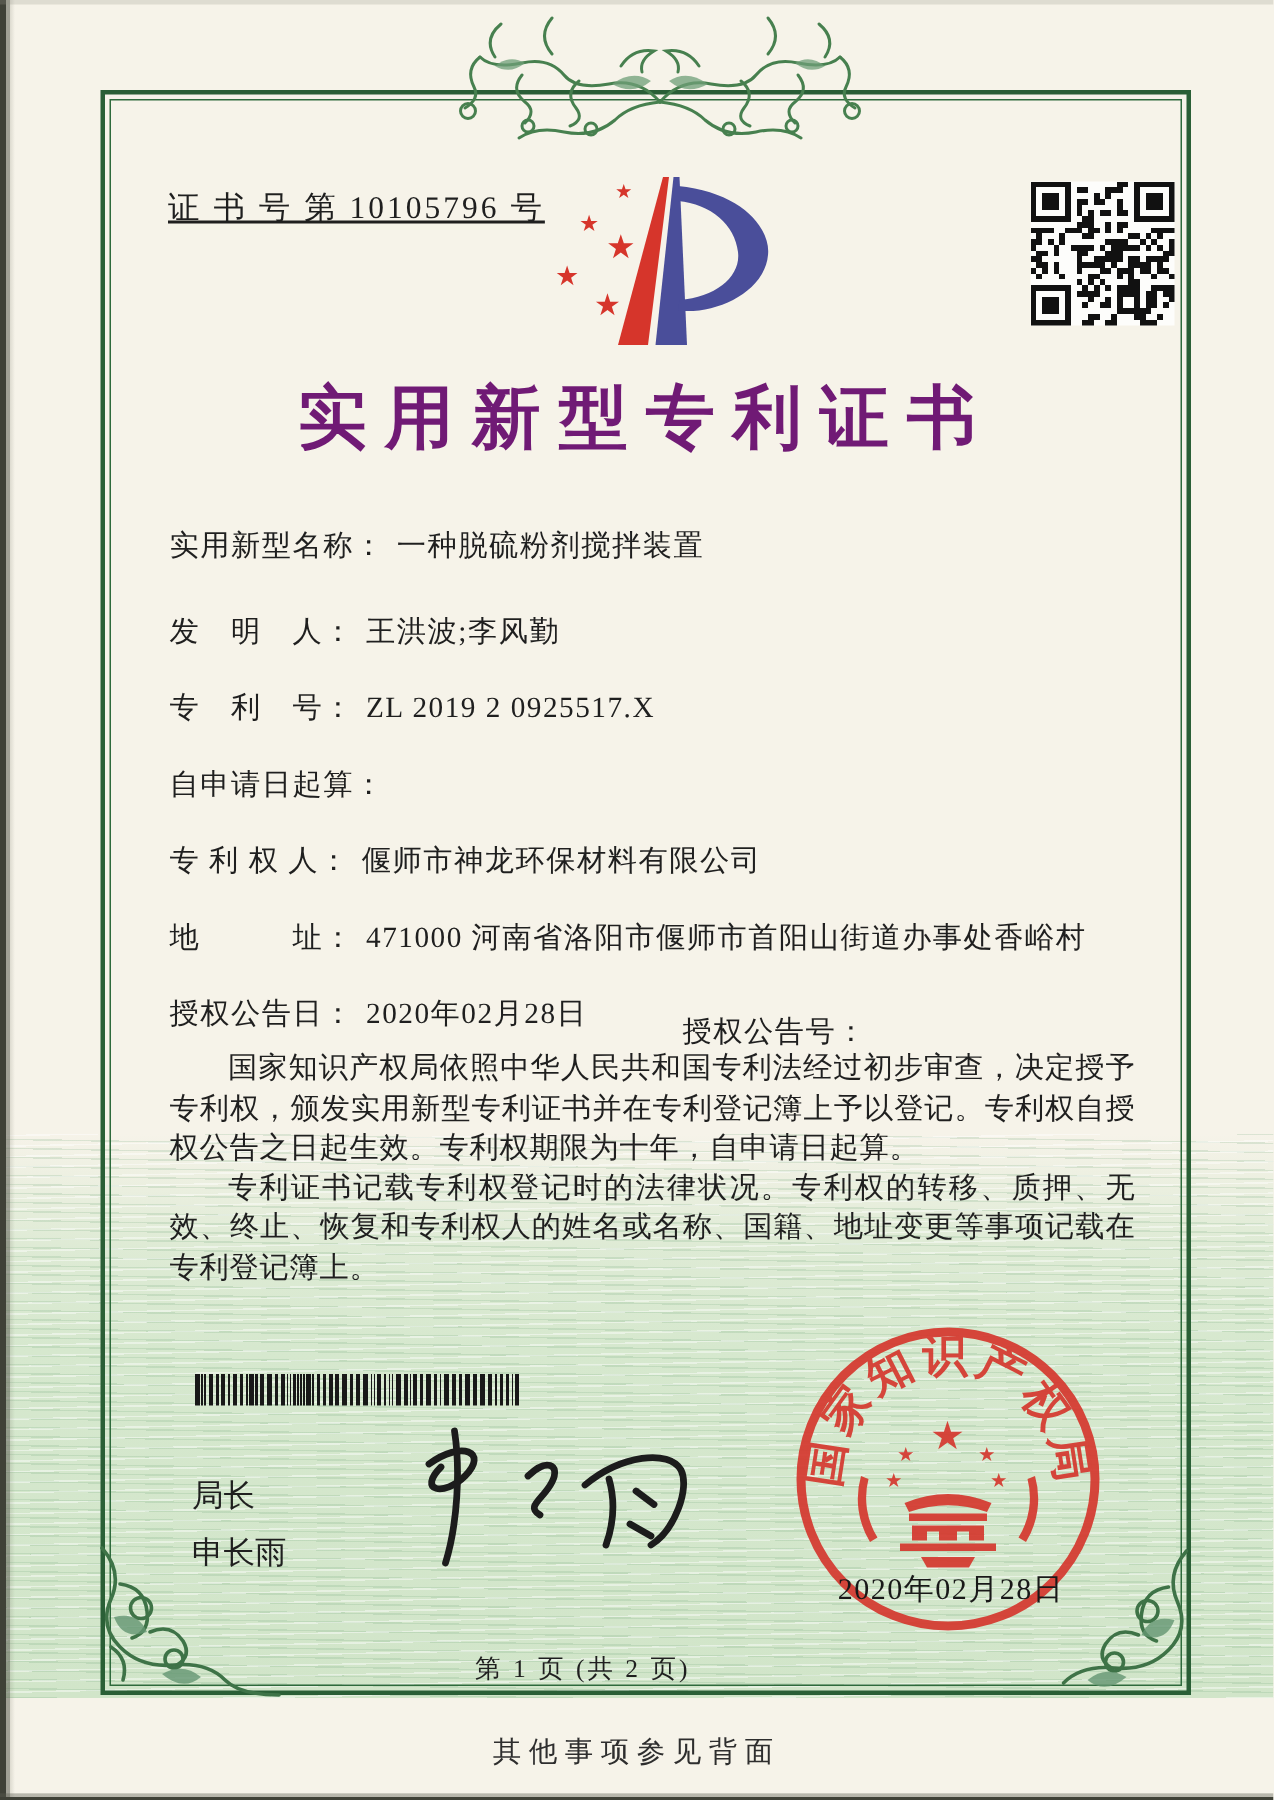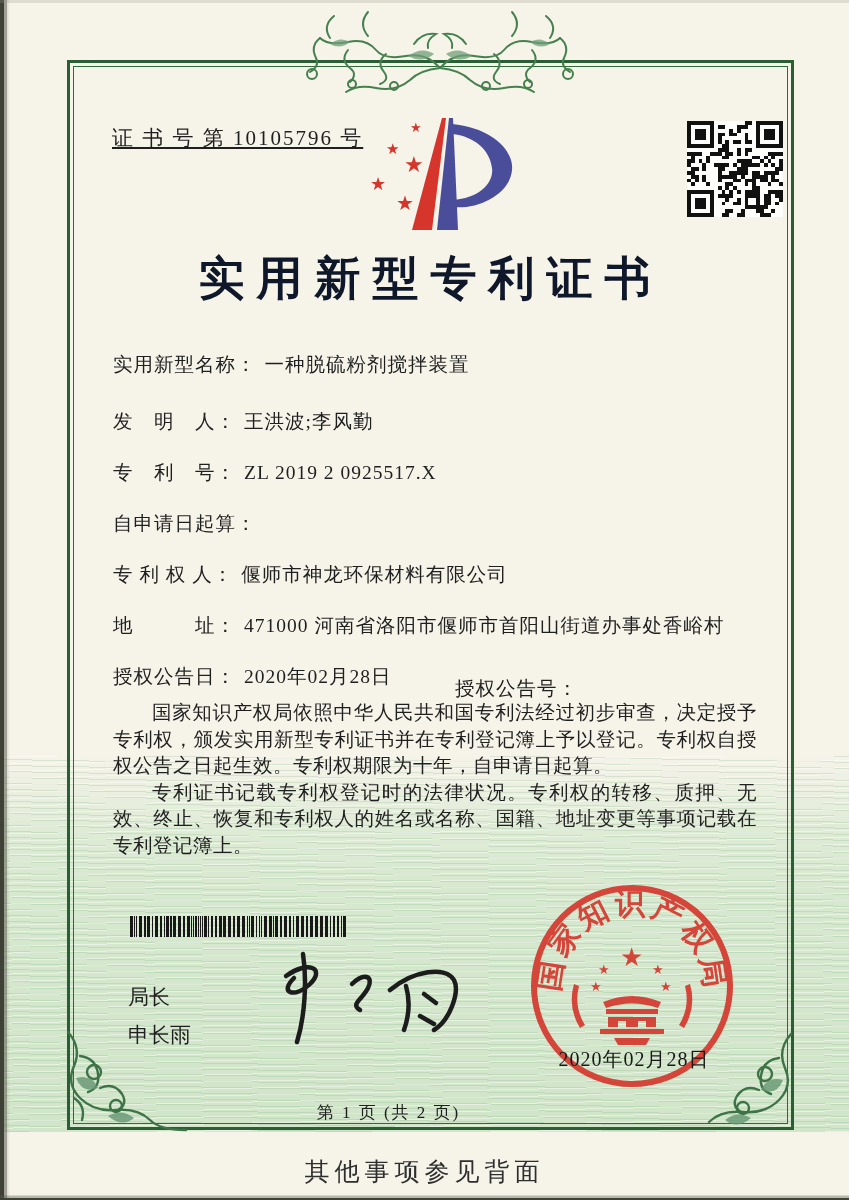--- a/index.html
+++ b/index.html
@@ -30,21 +30,21 @@
   .frame::after{content:"";position:absolute;inset:3px;border:1px solid #2e6a3c;}
 
   .orn{position:absolute;z-index:3;}
 
   .cert-no{position:absolute;left:112px;top:124px;font-size:21px;letter-spacing:2px;z-index:5;text-decoration:underline;}
 
   .logo{position:absolute;left:362px;top:110px;z-index:5;}
   .qr{position:absolute;left:687px;top:121px;width:96px;height:96px;background:#fdfdfb;z-index:5;}
 
   .title{position:absolute;left:67px;width:727px;top:248px;text-align:center;
-    font-size:46px;font-weight:600;letter-spacing:12px;color:#0f172a;z-index:5;}
+    font-size:46px;font-weight:600;letter-spacing:12px;color:#701a75;z-index:5;}
 
   .fields{position:absolute;left:113px;top:350px;width:650px;font-size:19.5px;z-index:5;}
   .field-row{display:flex;line-height:29px;margin-bottom:22px;position:relative;white-space:pre;}
   .field-row:first-child{margin-bottom:28px;}
   .flabel{letter-spacing:1px;}
   .fvalue{margin-left:8px;letter-spacing:1px;}
   .pair2{position:absolute;left:342px;top:12px;display:flex;white-space:pre;flex-direction:column;}
 
   .paras{position:absolute;left:113px;top:700px;width:644px;font-size:19.5px;
     line-height:26.5px;text-align:justify;z-index:5;}
@@ -55,21 +55,21 @@
   .signer{position:absolute;left:128px;top:978px;font-size:21px;line-height:38px;z-index:5;}
   .signature{position:absolute;left:248px;top:942px;z-index:6;}
 
   .seal{position:absolute;left:524px;top:878px;z-index:6;}
   .seal-date{position:absolute;left:534px;top:1046px;width:200px;text-align:center;
     font-size:20px;letter-spacing:1px;color:#181818;z-index:7;}
 
   .page-footer{position:absolute;left:67px;width:643px;top:1101px;text-align:center;
     font-size:17px;letter-spacing:2px;z-index:5;}
   .back-note{position:absolute;left:0;width:849px;top:1155px;text-align:center;
-    font-size:25px;letter-spacing:5px;color:#2e2e2e;z-index:5;}
+    font-size:19px;letter-spacing:5px;color:#2e2e2e;z-index:5;}
 </style>
 </head>
 <body>
 
 <div class="edge-left"></div>
 <div class="edge-bottom"></div>
 <div class="edge-top"></div>
 
 <div class="green-zone"></div>
 

